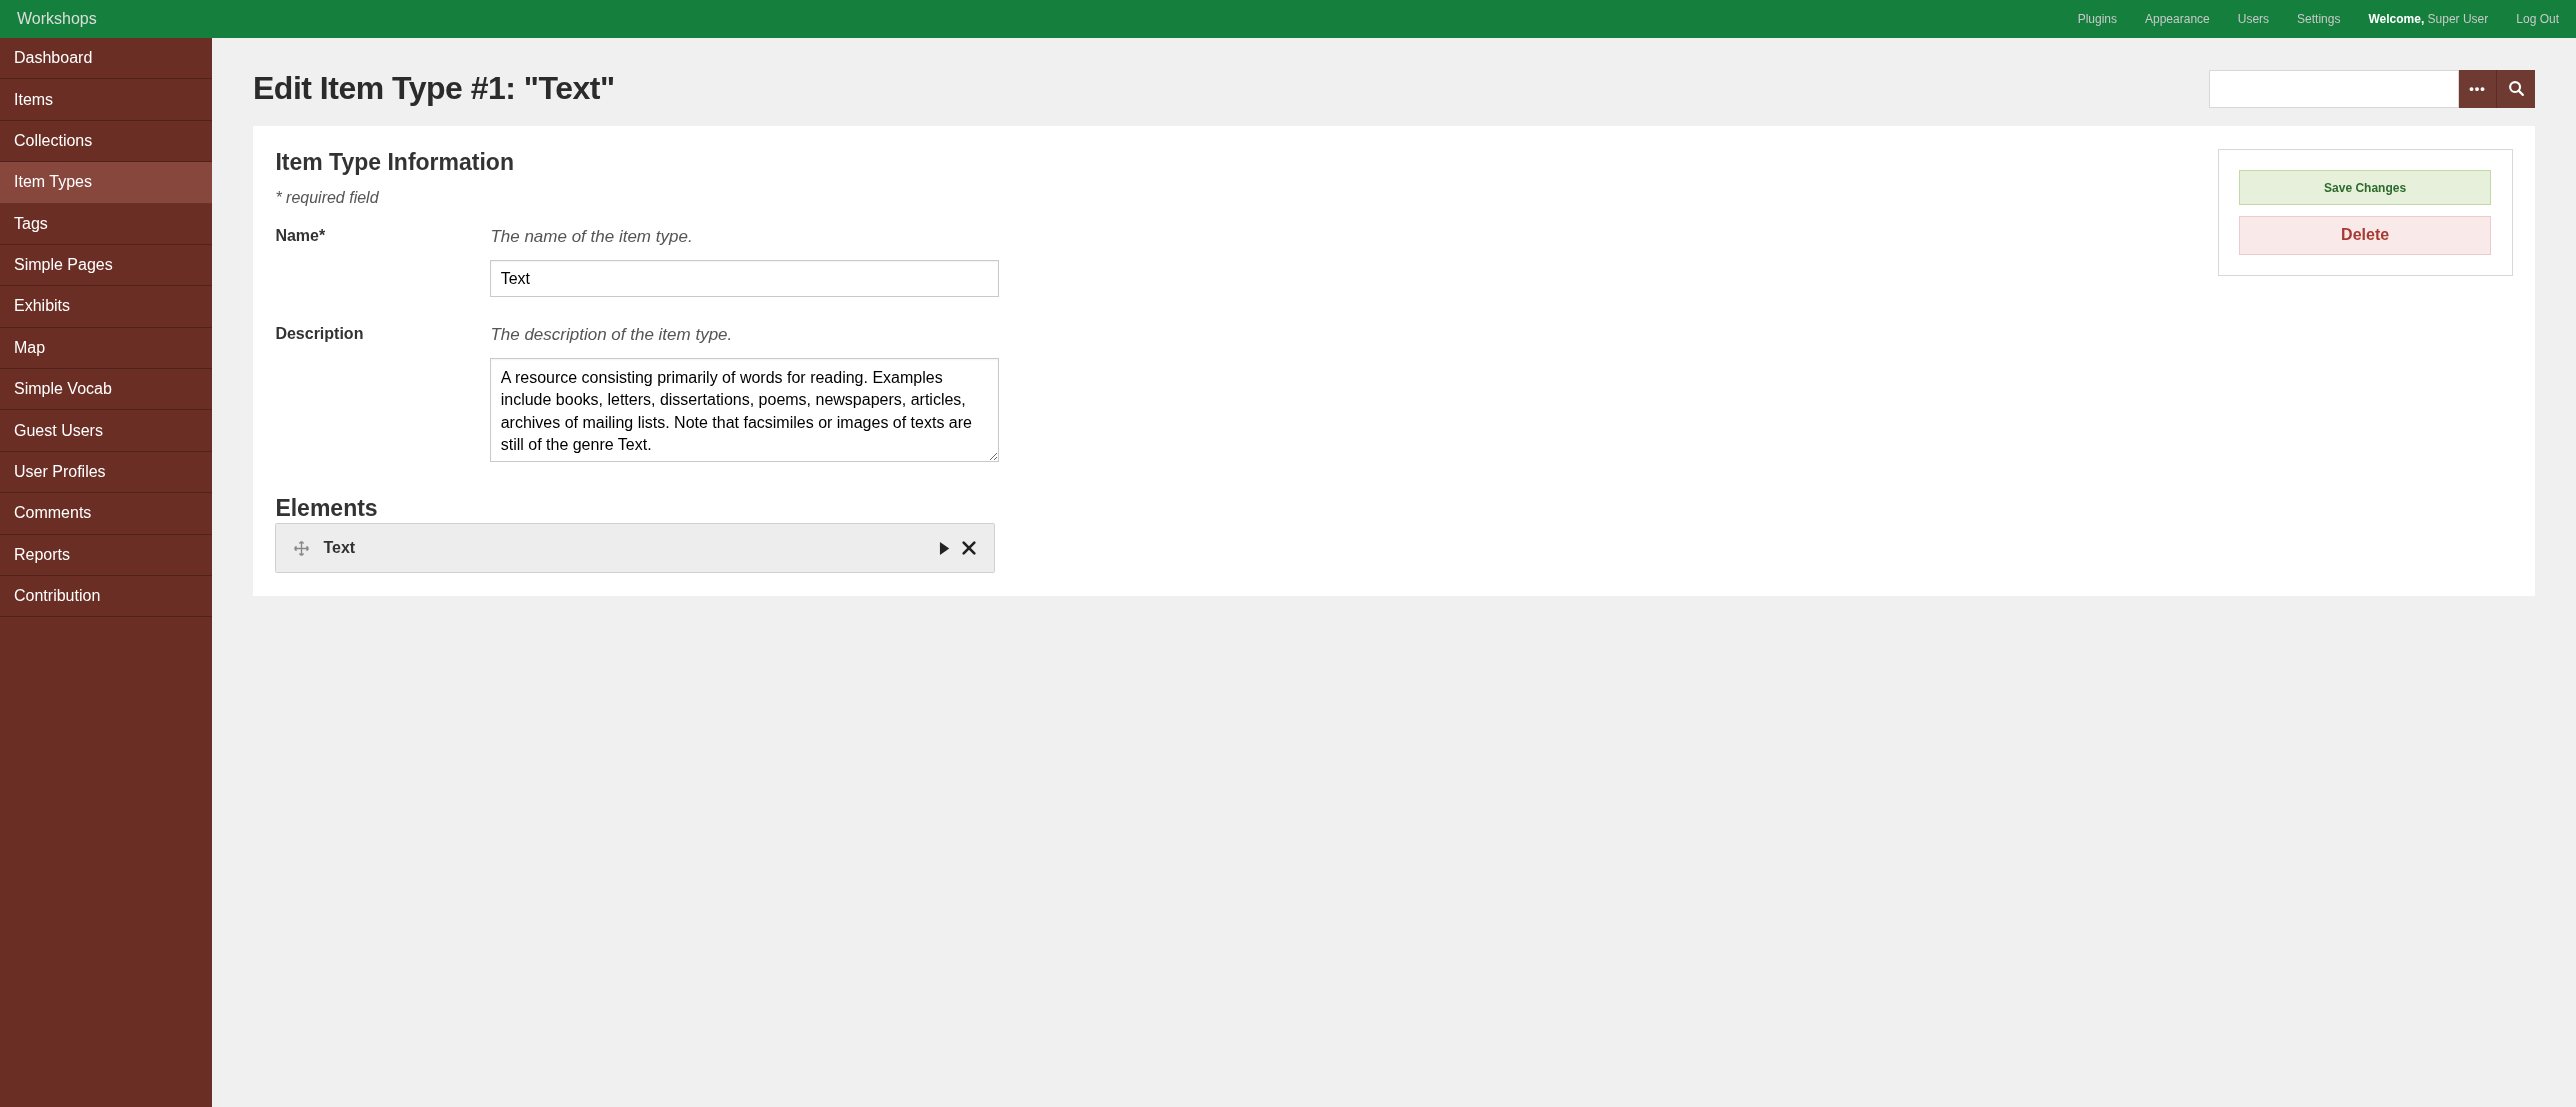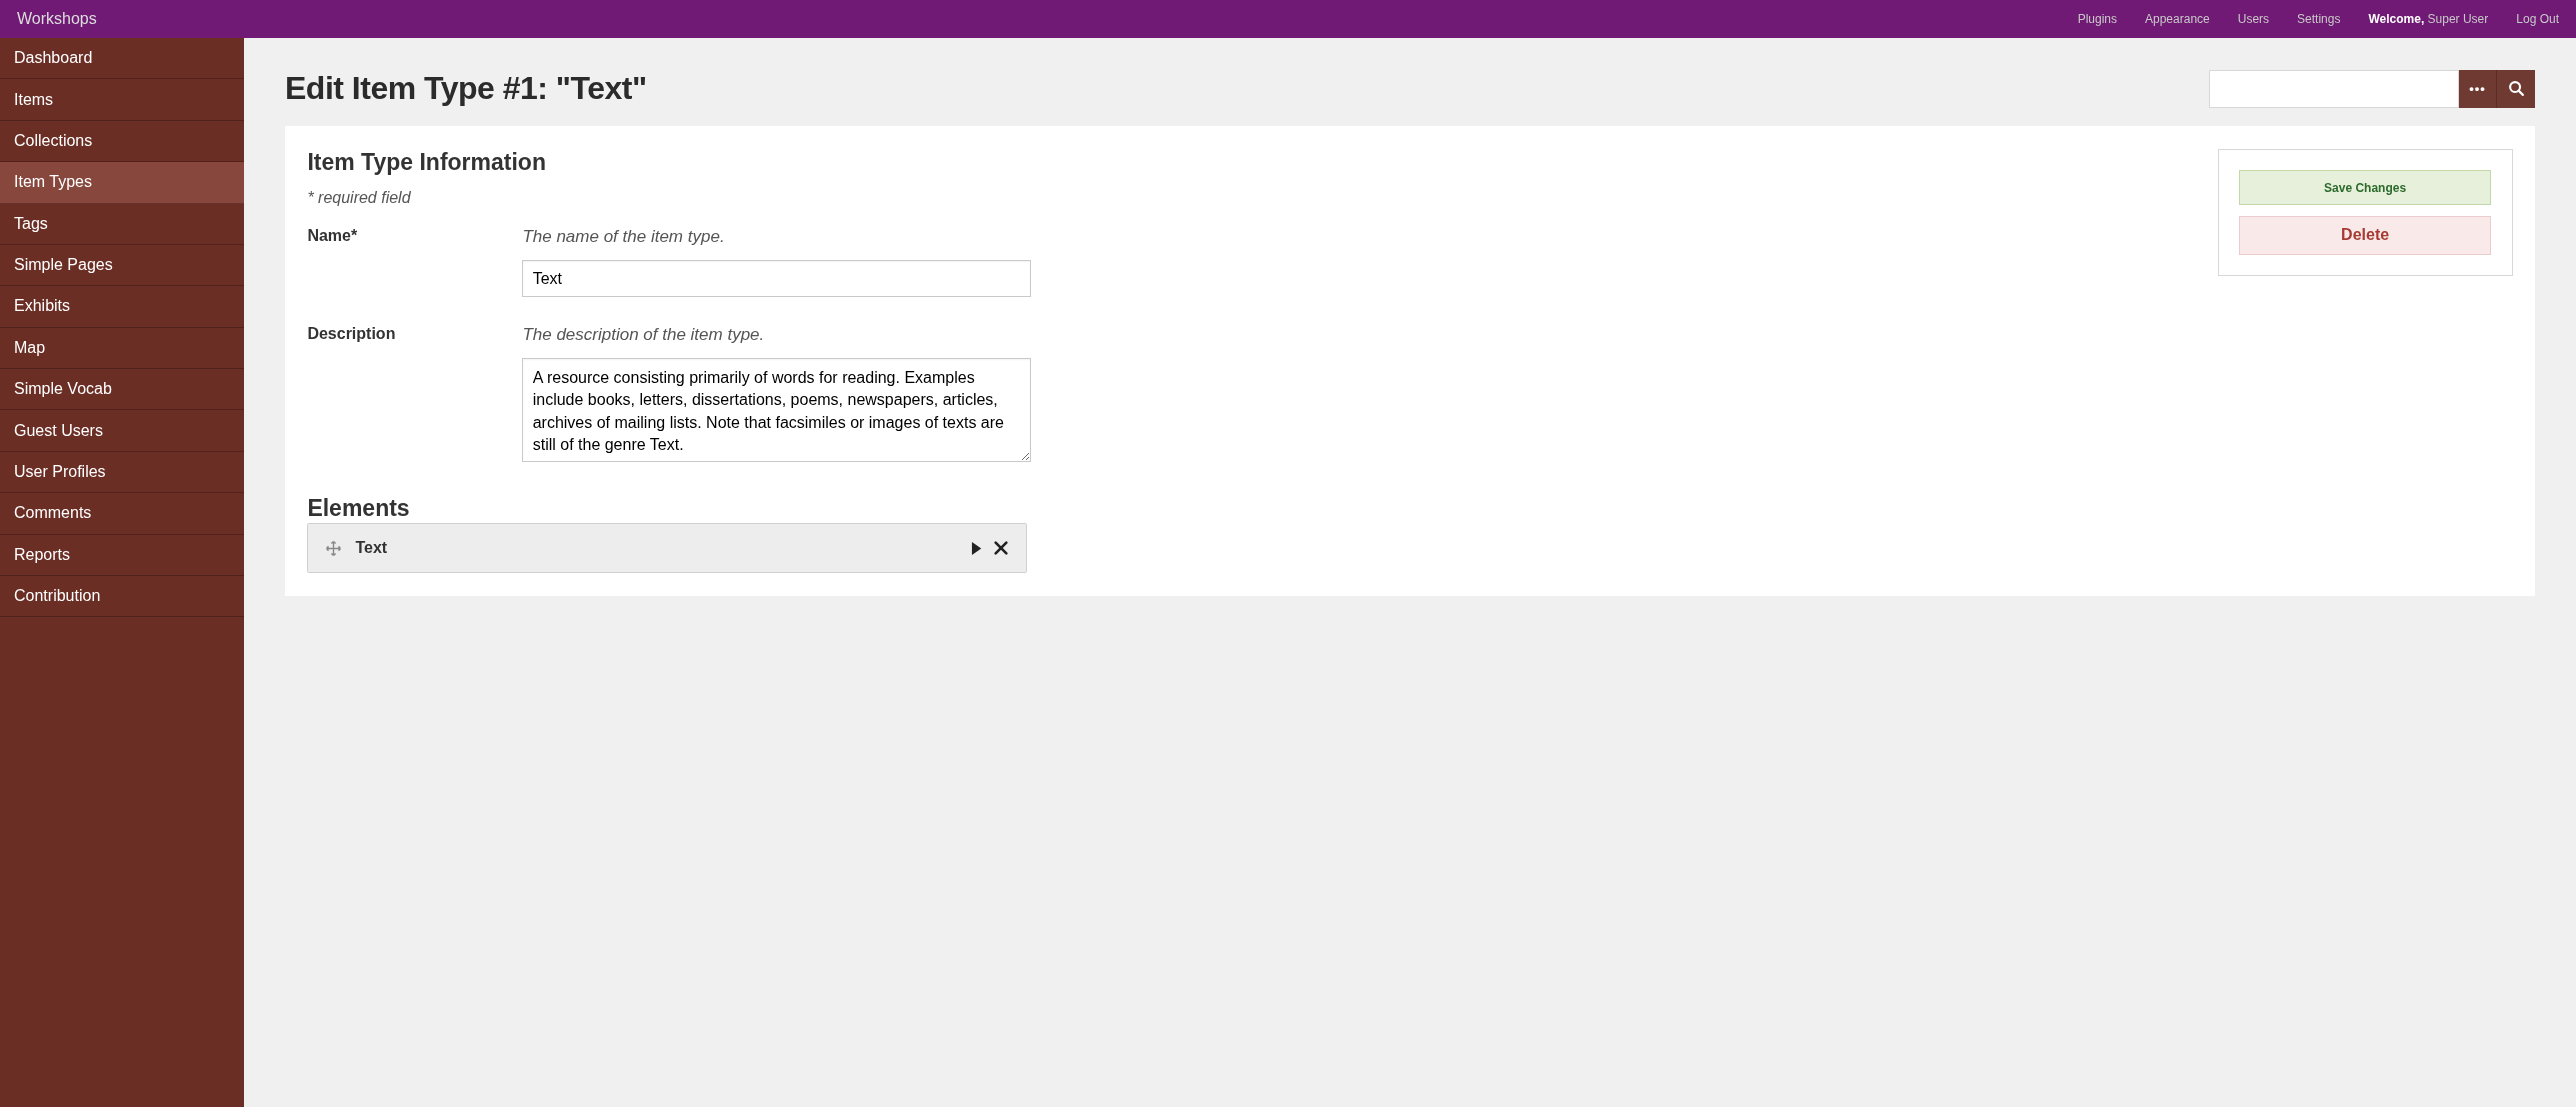--- a/index.html
+++ b/index.html
@@ -1,31 +1,31 @@
 <!DOCTYPE html>
 <html style="font-size:15px"><head>
 <meta charset="utf-8">
 <style>
 * { box-sizing: border-box; margin: 0; padding: 0; }
 body { font-family: "Helvetica Neue", Helvetica, Arial, sans-serif; font-size: 17px; color: #333; background: #f0f0f0; }
 
 
-.topbar { background: #701a75; color: #c9c9c9; display: flex; align-items: center; padding: 0 17px; height: 38px; }
+.topbar { background: #15803d; color: #c9c9c9; display: flex; align-items: center; padding: 0 17px; height: 38px; }
 .topbar .brand { color: #ddd; font-size: 16px; }
 .topbar .spacer { flex: 1; }
 .topbar .utility { display: flex; gap: 28px; align-items: center; font-size: 12px; }
 .topbar .utility a { color: #c9c9c9; text-decoration: none; cursor: pointer; }
 .topbar .utility .welcome-strong { color: #fff; font-weight: 600; }
 .topbar .utility .welcome-name { color: #c9c9c9; }
 
 
 .shell { display: flex; min-height: calc(100vh - 38px); }
 
 
-.sidebar { width: 244px; background: #6b2e25; display: flex; flex-direction: column; }
+.sidebar { width: 212px; background: #6b2e25; display: flex; flex-direction: column; }
 .sidebar a { display: block; padding: 11.2px 14px; color: #fff; text-decoration: none; font-size: 16px; border-bottom: 0.9px solid rgba(0,0,0,0.25); cursor: pointer; }
 .sidebar a.active { background: #87473d; }
 
 
 .main { flex: 1; padding: 22.4px 41px 37px 41px; position: relative; }
 
 
 .header-row { display: flex; align-items: flex-start; justify-content: space-between; margin-bottom: 18.7px; margin-top: 9.3px; }
 .page-title { font-size: 32px; font-weight: 800; color: #2b2b2b; letter-spacing: -0.5px; }
 

